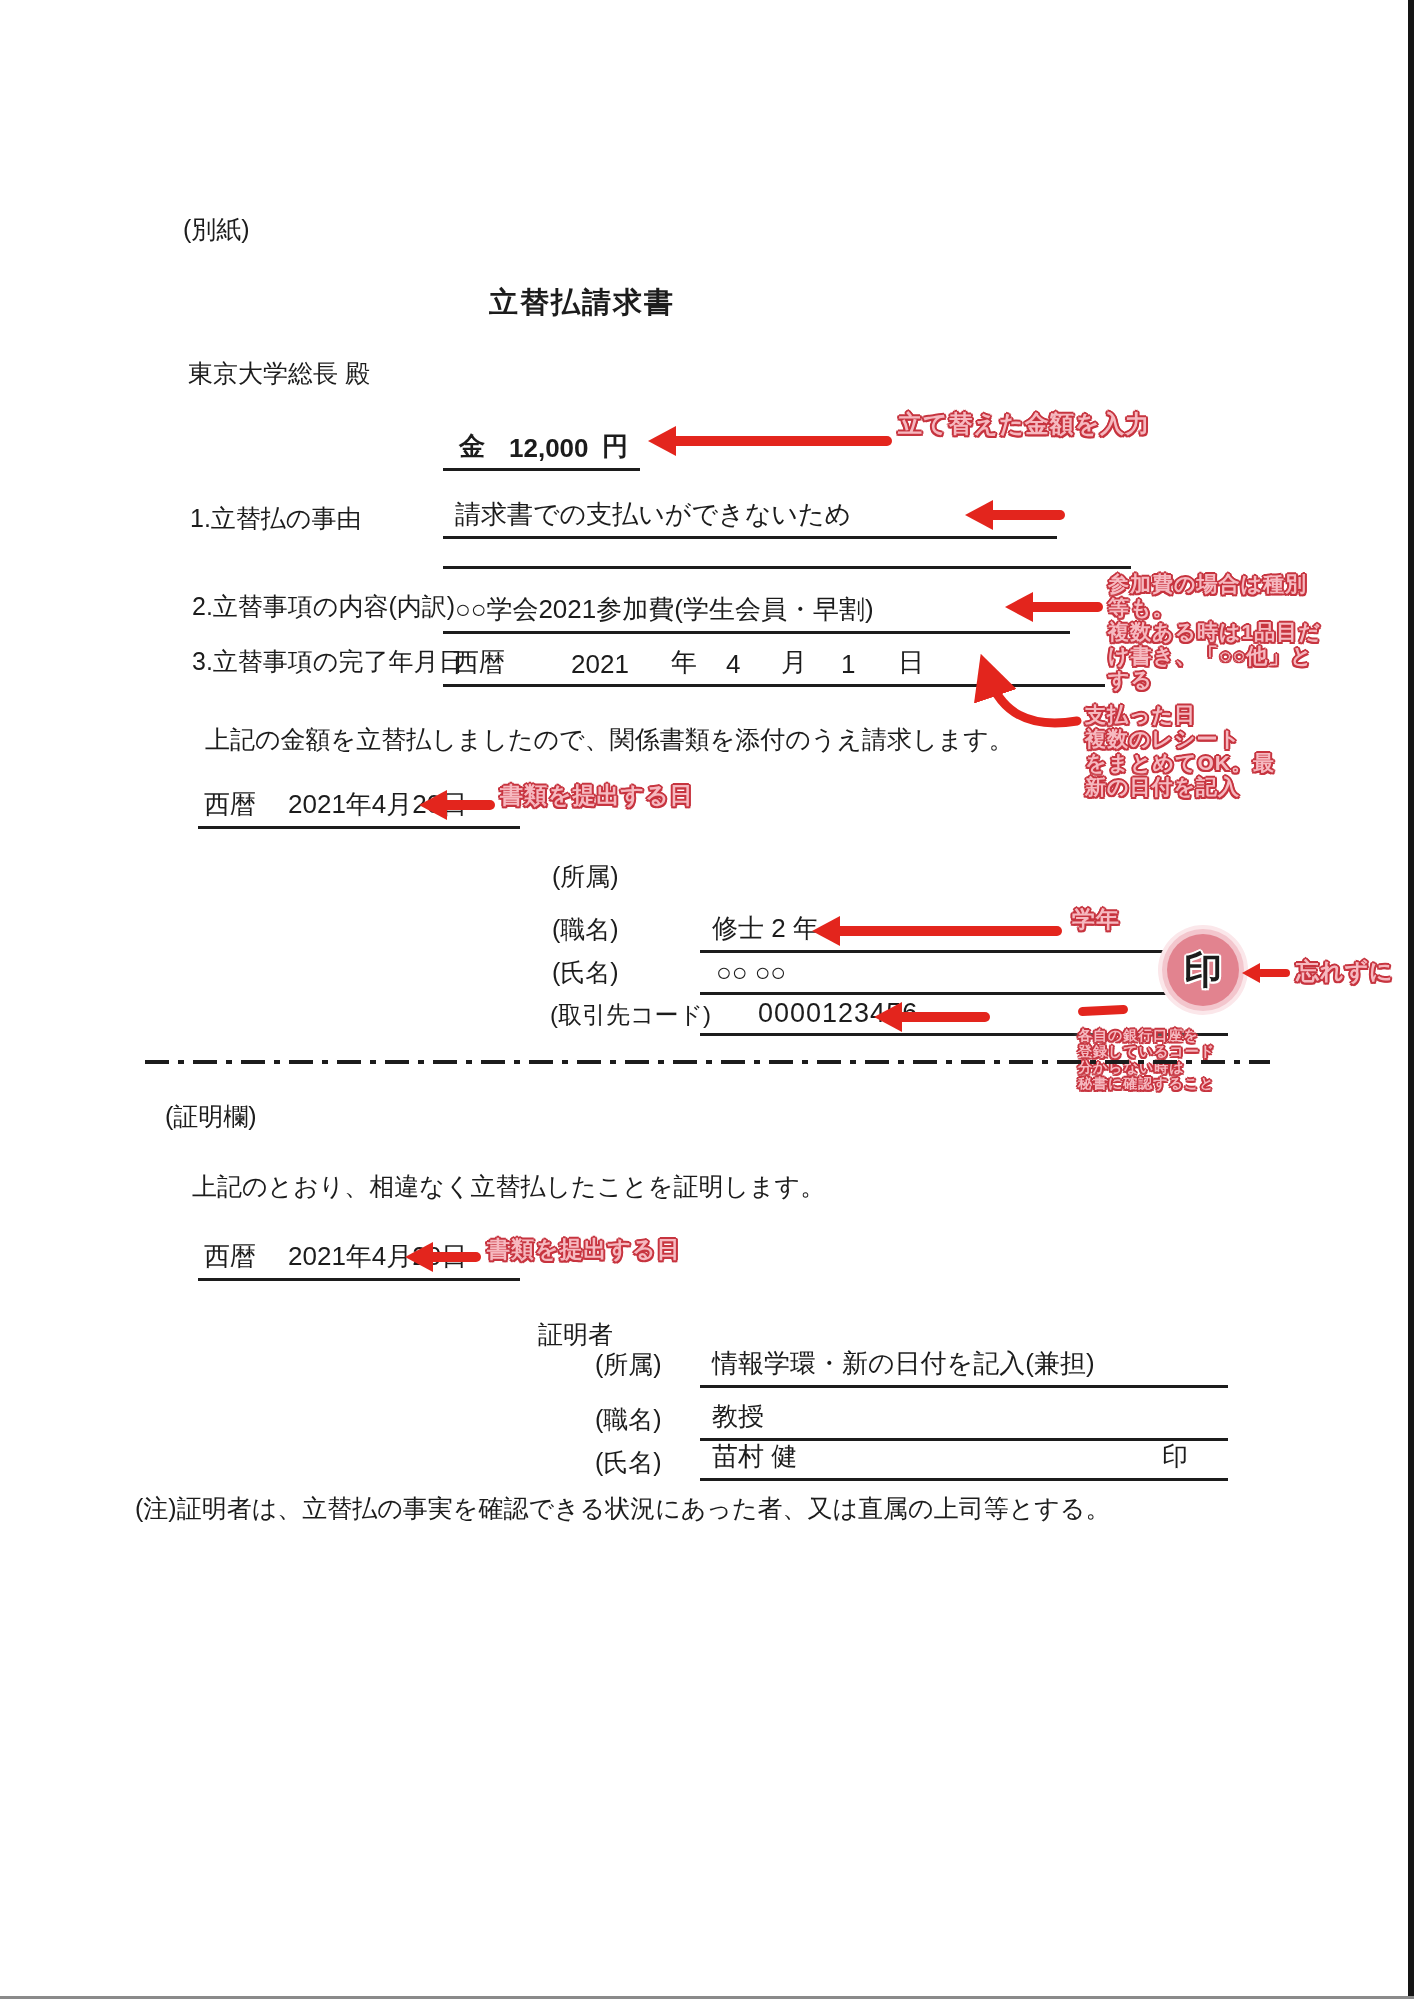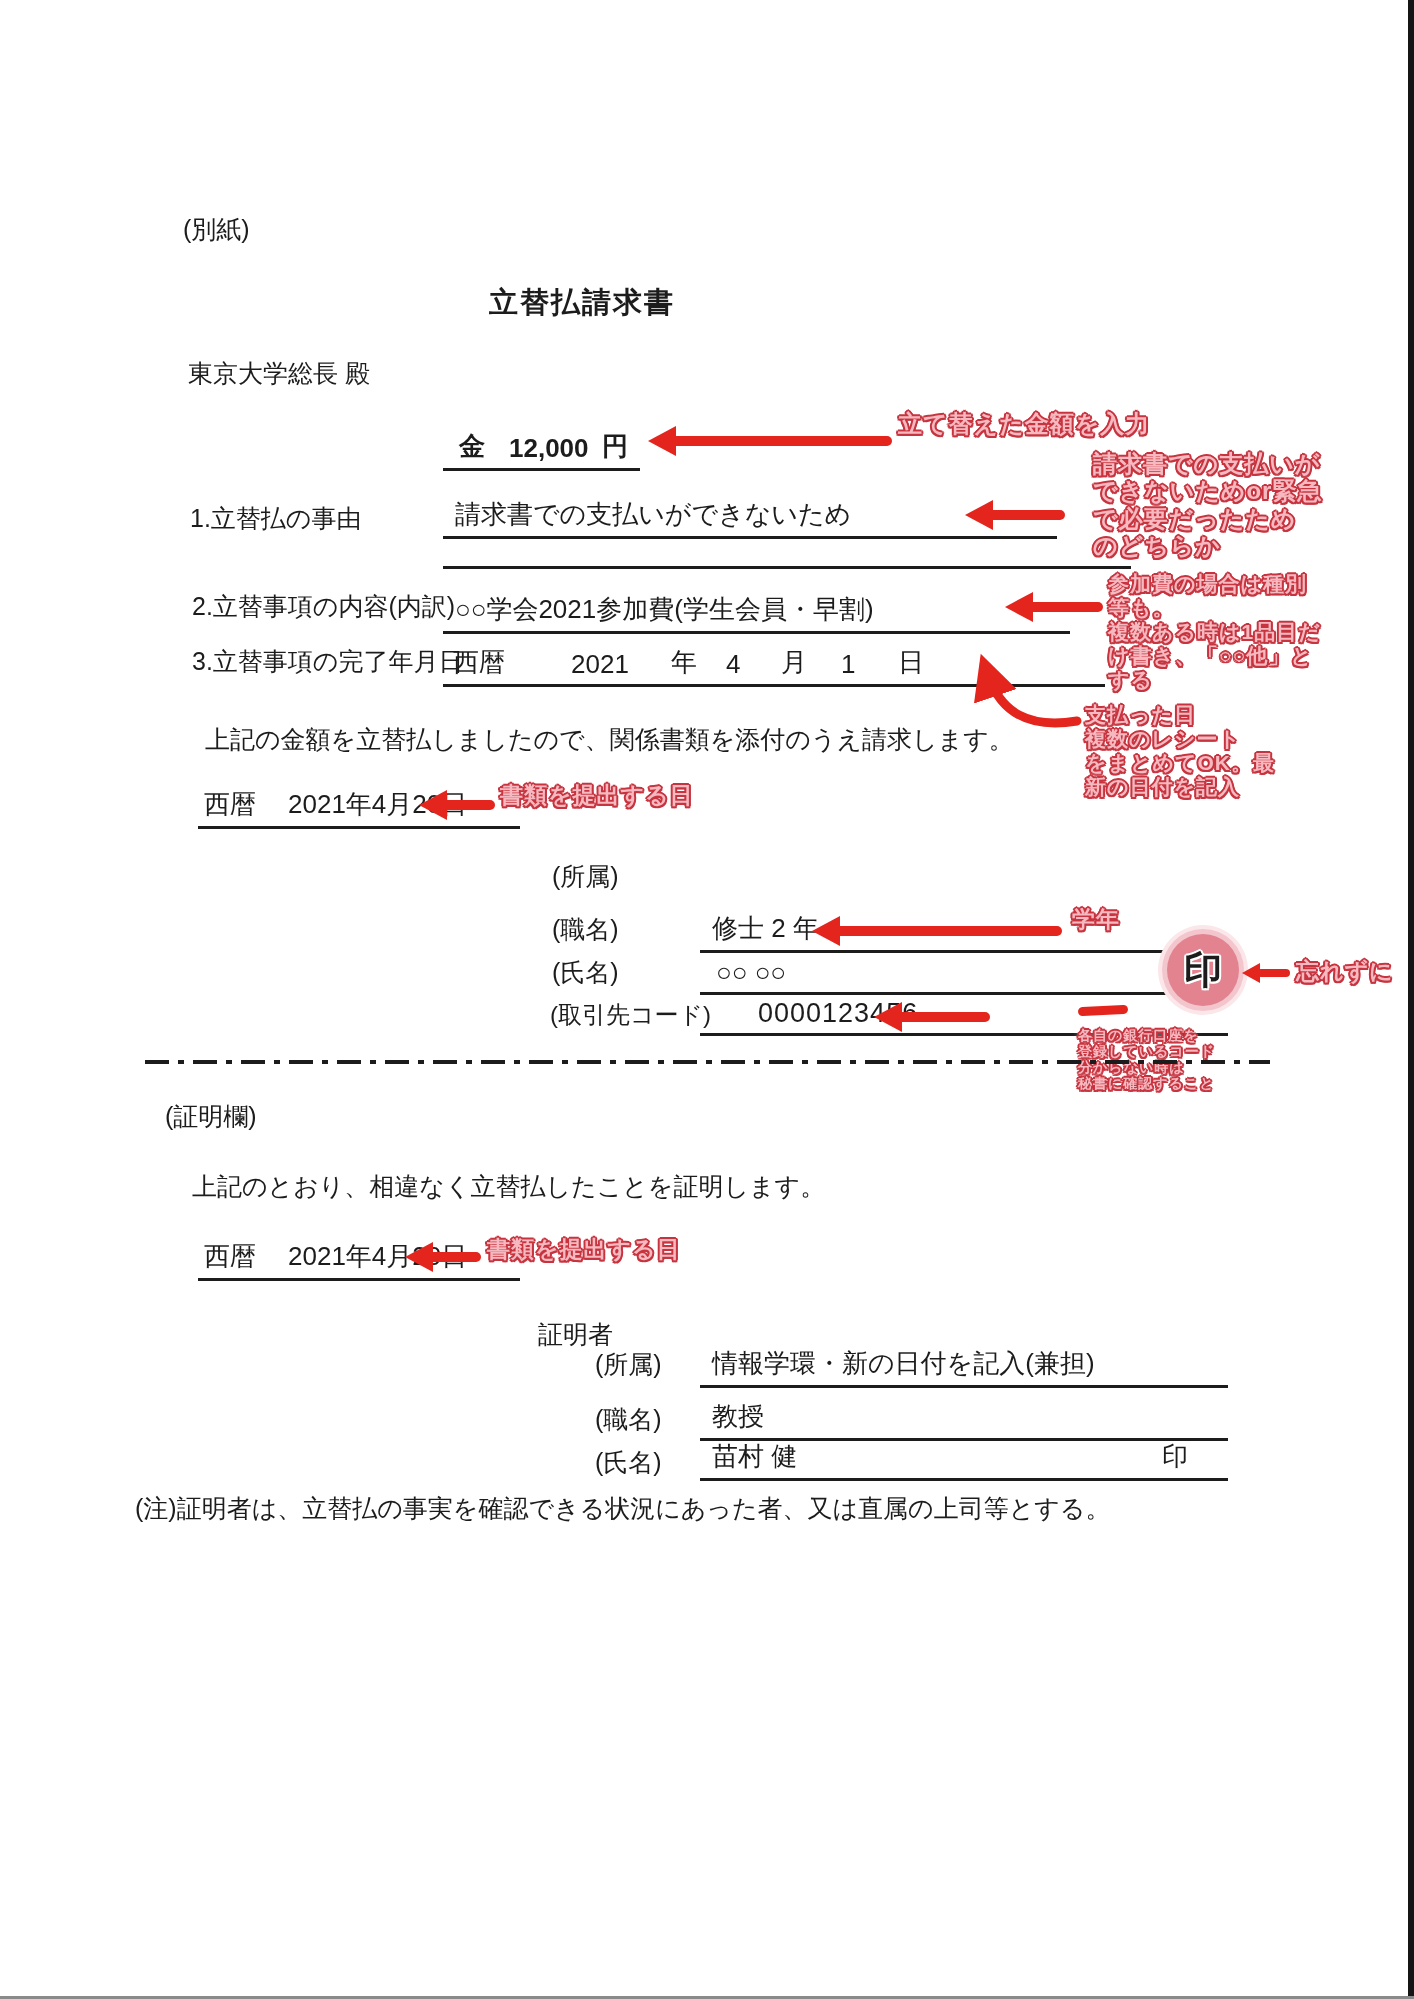--- a/index.html
+++ b/index.html
@@ -70,26 +70,20 @@
   <div class="anno" style="left:898px; top:408px; font-size:24px;">立て替えた金額を入力</div>
 
   <div class="abs lbl" style="left:190px; top:502px;">1.立替払の事由</div>
   <div class="field" style="left:443px; top:496px; width:614px; height:40px;text-align:right;">
     <span class="val">請求書での支払いができないため</span>
   </div>
   <div class="field" style="left:443px; top:566px; width:688px; height:0;"></div>
   <div class="arr" style="left:965px; top:500px; width:100px;">
     <span class="shaft"></span>
       <span class="head"></span>
-  </div>
-  <div class="anno" style="left:1093px; top:450px; font-size:24px;">
-    <div>請求書での支払いが</div>
-    <div>できないためor緊急</div>
-    <div>で必要だったため</div>
-    <div>のどちらか</div>
   </div>
 
   <div class="abs lbl" style="left:192px; top:590px;">2.立替事項の内容(内訳)</div>
   <div class="field" style="left:443px; top:586px; width:627px; height:45px;">
     <span class="val">○○学会2021参加費(学生会員・早割)</span>
   </div>
   <div class="arr" style="left:1005px; top:592px; width:98px;">
     <span class="shaft"></span>
       <span class="head"></span>
   </div>

